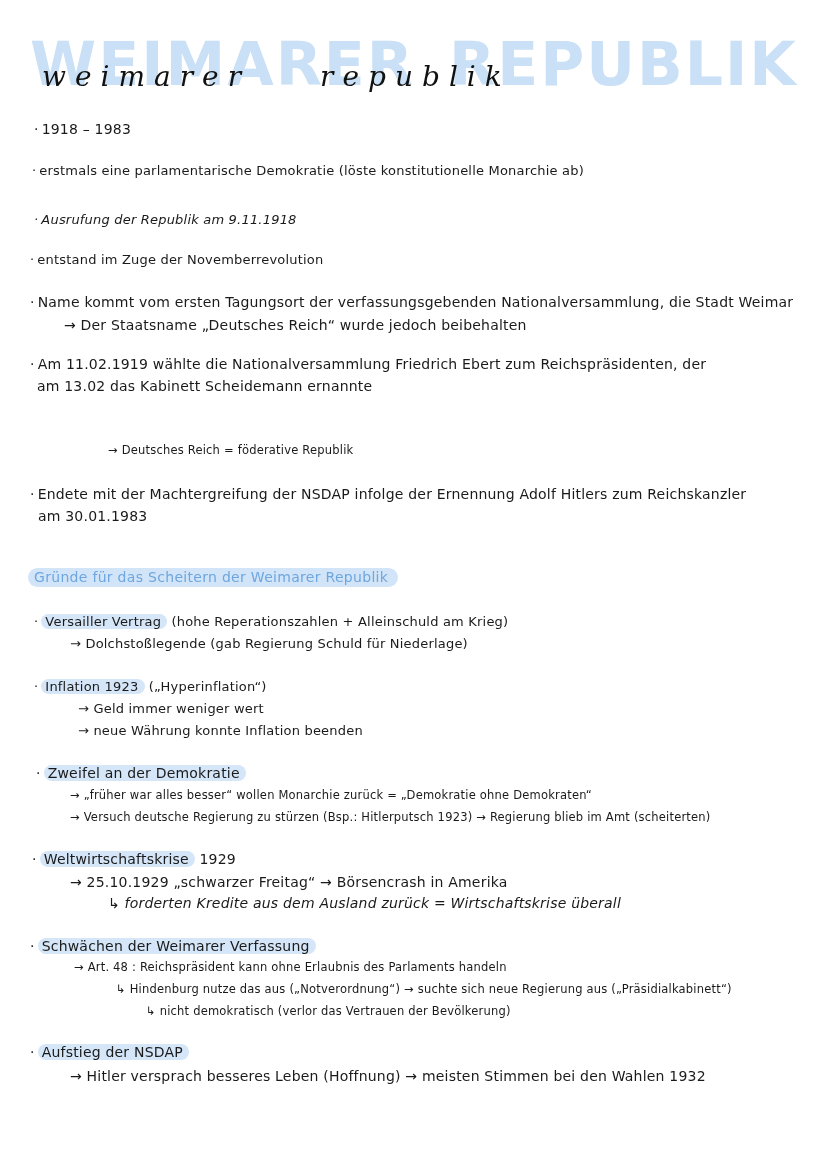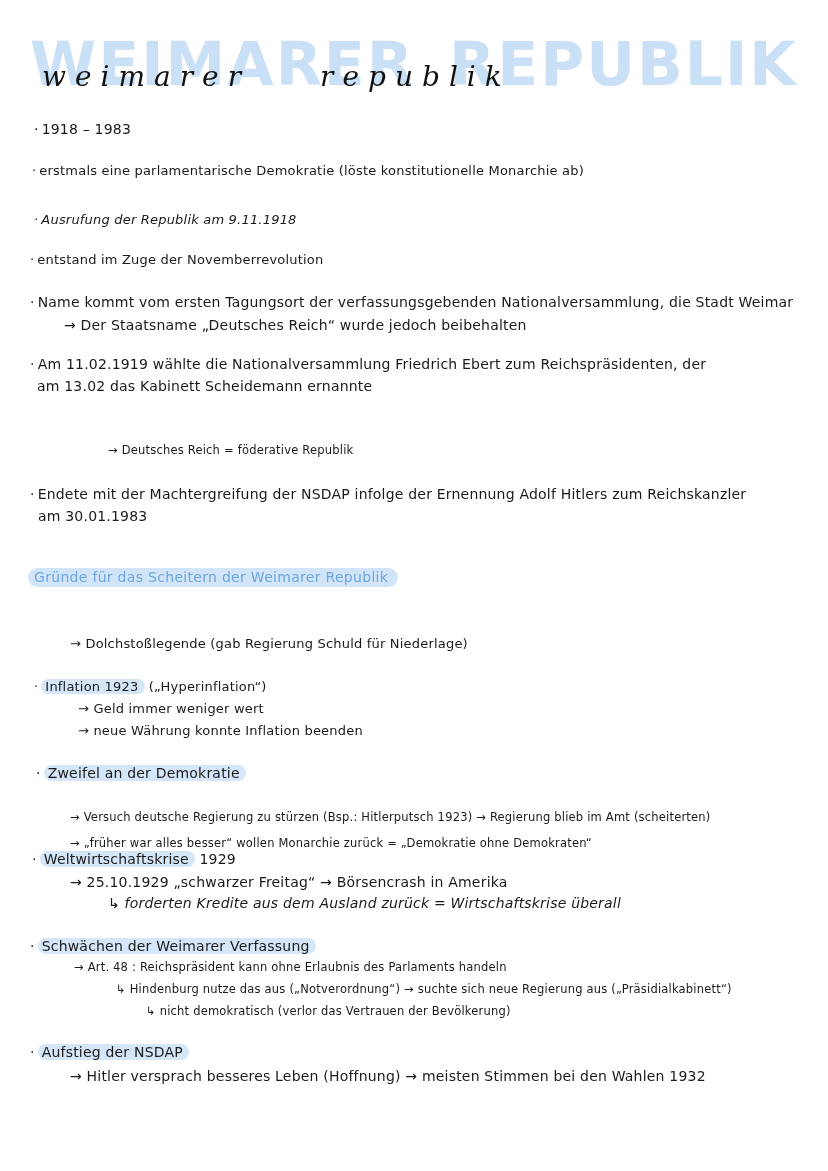--- a/index.html
+++ b/index.html
@@ -67,28 +67,29 @@
   <div class="line sm bullet" style="left:30px; top:356px;">Am 11.02.1919 wählte die Nationalversammlung Friedrich Ebert zum Reichspräsidenten, der</div>
   <div class="line sm" style="left:37px; top:378px;">am 13.02 das Kabinett Scheidemann ernannte</div>
 
   <div class="line xs" style="left:108px; top:443px;">→ Deutsches Reich = föderative Republik</div>
 
   <div class="line sm bullet" style="left:30px; top:486px;">Endete mit der Machtergreifung der NSDAP infolge der Ernennung Adolf Hitlers zum Reichskanzler</div>
   <div class="line sm" style="left:38px; top:508px;">am 30.01.1983</div>
 
   <div class="section-heading">Gründe für das Scheitern der Weimarer Republik</div>
 
+  <div class="line bullet" style="left:34px; top:614px;"><span class="hl">Versailler Vertrag</span><span> (hohe Reperationszahlen + Alleinschuld am Krieg)</span></div>
   <div class="line" style="left:70px; top:636px;">→ Dolchstoßlegende (gab Regierung Schuld für Niederlage)</div>
 
   <div class="line bullet" style="left:34px; top:679px;"><span class="hl">Inflation 1923</span><span> („Hyperinflation“)</span></div>
   <div class="line" style="left:78px; top:701px;">→ Geld immer weniger wert</div>
   <div class="line" style="left:78px; top:723px;">→ neue Währung konnte Inflation beenden</div>
 
   <div class="line sm bullet" style="left:36px; top:765px;"><span class="hl">Zweifel an der Demokratie</span><span></span></div>
-  <div class="line xs" style="left:70px; top:788px;margin-top:48px;">→ „früher war alles besser“ wollen Monarchie zurück = „Demokratie ohne Demokraten“</div>
+  <div class="line xs" style="left:70px; top:788px;">→ „früher war alles besser“ wollen Monarchie zurück = „Demokratie ohne Demokraten“</div>
   <div class="line xs" style="left:70px; top:810px;">→ Versuch deutsche Regierung zu stürzen (Bsp.: Hitlerputsch 1923) → Regierung blieb im Amt (scheiterten)</div>
 
   <div class="line sm bullet" style="left:32px; top:851px;"><span class="hl">Weltwirtschaftskrise</span><span> 1929</span></div>
   <div class="line sm" style="left:70px; top:874px;">→ 25.10.1929 „schwarzer Freitag“ → Börsencrash in Amerika</div>
   <div class="line sm" style="left:108px; top:895px;font-style:italic;">↳ forderten Kredite aus dem Ausland zurück = Wirtschaftskrise überall</div>
 
   <div class="line sm bullet" style="left:30px; top:938px;"><span class="hl">Schwächen der Weimarer Verfassung</span><span></span></div>
   <div class="line xs" style="left:74px; top:960px;">→ Art. 48 : Reichspräsident kann ohne Erlaubnis des Parlaments handeln</div>
   <div class="line xs" style="left:116px; top:982px;">↳ Hindenburg nutze das aus („Notverordnung“) → suchte sich neue Regierung aus („Präsidialkabinett“)</div>
   <div class="line xs" style="left:146px; top:1004px;">↳ nicht demokratisch (verlor das Vertrauen der Bevölkerung)</div>

